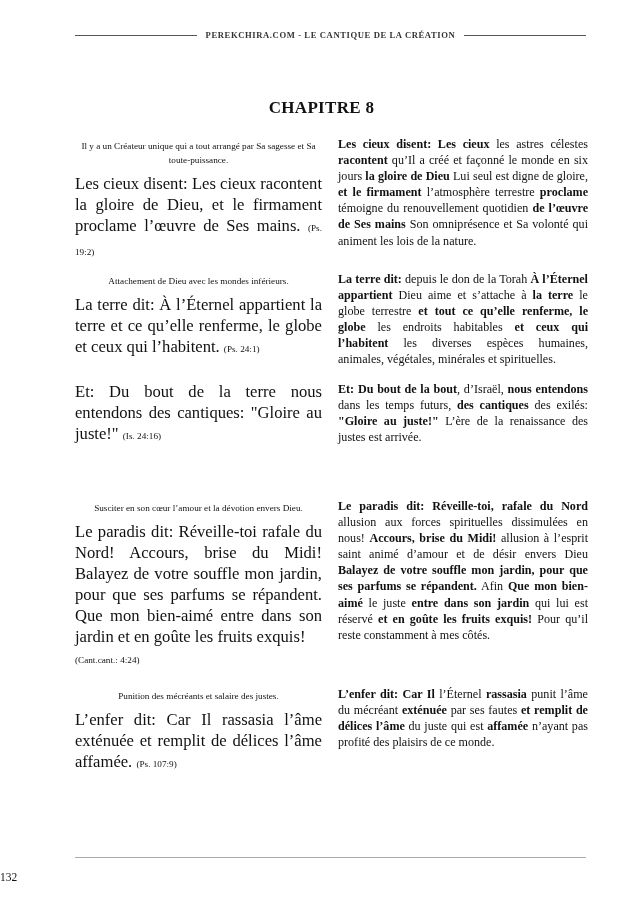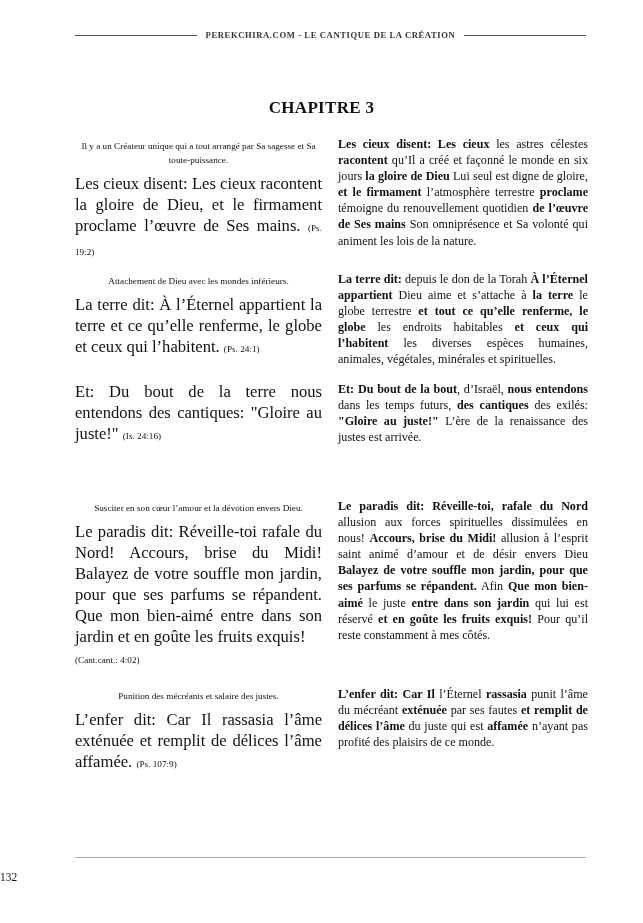--- a/index.html
+++ b/index.html
@@ -26,21 +26,21 @@
 </style>
 </head>
 <body>
 
 <div class="header">
   <div class="rule"></div>
   <span class="title">PEREKCHIRA.COM - LE CANTIQUE DE LA CRÉATION</span>
   <div class="rule"></div>
 </div>
 
-<div class="chapter">CHAPITRE 3</div>
+<div class="chapter">CHAPITRE 8</div>
 
 <div class="rows">
 
   <div class="row" style="height:135px;">
     <div class="left">
       <div class="summary">Il y a un Créateur unique qui a tout arrangé par Sa sagesse et Sa toute-puissance.</div>
       <div class="verse"><span>Les cieux disent: Les cieux racontent la gloire de Dieu, et le firmament proclame l’œuvre de Ses mains.</span> <span class="ref">(Ps. 19:2)</span></div>
     </div>
     <div class="right"><b>Les cieux disent: Les cieux</b><span> les astres célestes </span><b>racontent</b><span> qu’Il a créé et façonné le monde en six jours </span><b>la gloire de Dieu</b><span> Lui seul est digne de gloire, </span><b>et le firmament</b><span> l’atmosphère terrestre </span><b>proclame</b><span> témoigne du renouvellement quotidien </span><b>de l’œuvre de Ses mains</b><span> Son omniprésence et Sa volonté qui animent les lois de la nature.</span></div>
   </div>
@@ -56,21 +56,21 @@
   <div class="row" style="height:117px;">
     <div class="left">
       <div class="verse"><span>Et: Du bout de la terre nous entendons des cantiques: "Gloire au juste!"</span> <span class="ref">(Is. 24:16)</span></div>
     </div>
     <div class="right"><b>Et: Du bout de la bout</b><span>, d’Israël, </span><b>nous entendons</b><span> dans les temps futurs, </span><b>des cantiques</b><span> des exilés: </span><b>"Gloire au juste!"</b><span> L’ère de la renaissance des justes est arrivée.</span></div>
   </div>
 
   <div class="row" style="height:188px;">
     <div class="left">
       <div class="summary">Susciter en son cœur l’amour et la dévotion envers Dieu.</div>
-      <div class="verse"><span>Le paradis dit: Réveille-toi rafale du Nord! Accours, brise du Midi! Balayez de votre souffle mon jardin, pour que ses parfums se répandent. Que mon bien-aimé entre dans son jardin et en goûte les fruits exquis!</span><span class="ref-block">(Cant.cant.: 4:02)</span></div>
+      <div class="verse"><span>Le paradis dit: Réveille-toi rafale du Nord! Accours, brise du Midi! Balayez de votre souffle mon jardin, pour que ses parfums se répandent. Que mon bien-aimé entre dans son jardin et en goûte les fruits exquis!</span><span class="ref-block">(Cant.cant.: 4:24)</span></div>
     </div>
     <div class="right"><b>Le paradis dit: Réveille-toi, rafale du Nord</b><span> allusion aux forces spirituelles dissimulées en nous! </span><b>Accours, brise du Midi!</b><span> allusion à l’esprit saint animé d’amour et de désir envers Dieu </span><b>Balayez de votre souffle mon jardin, pour que ses parfums se répandent.</b><span> Afin </span><b>Que mon bien-aimé</b><span> le juste </span><b>entre dans son jardin</b><span> qui lui est réservé </span><b>et en goûte les fruits exquis!</b><span> Pour qu’il reste constamment à mes côtés.</span></div>
   </div>
 
   <div class="row" style="height:100px;">
     <div class="left">
       <div class="summary">Punition des mécréants et salaire des justes.</div>
       <div class="verse"><span>L’enfer dit: Car Il rassasia l’âme exténuée et remplit de délices l’âme affamée.</span> <span class="ref">(Ps. 107:9)</span></div>
     </div>
     <div class="right"><b>L’enfer dit: Car Il</b><span> l’Éternel </span><b>rassasia</b><span> punit l’âme du mécréant </span><b>exténuée</b><span> par ses fautes </span><b>et remplit de délices l’âme</b><span> du juste qui est </span><b>affamée</b><span> n’ayant pas profité des plaisirs de ce monde.</span></div>

